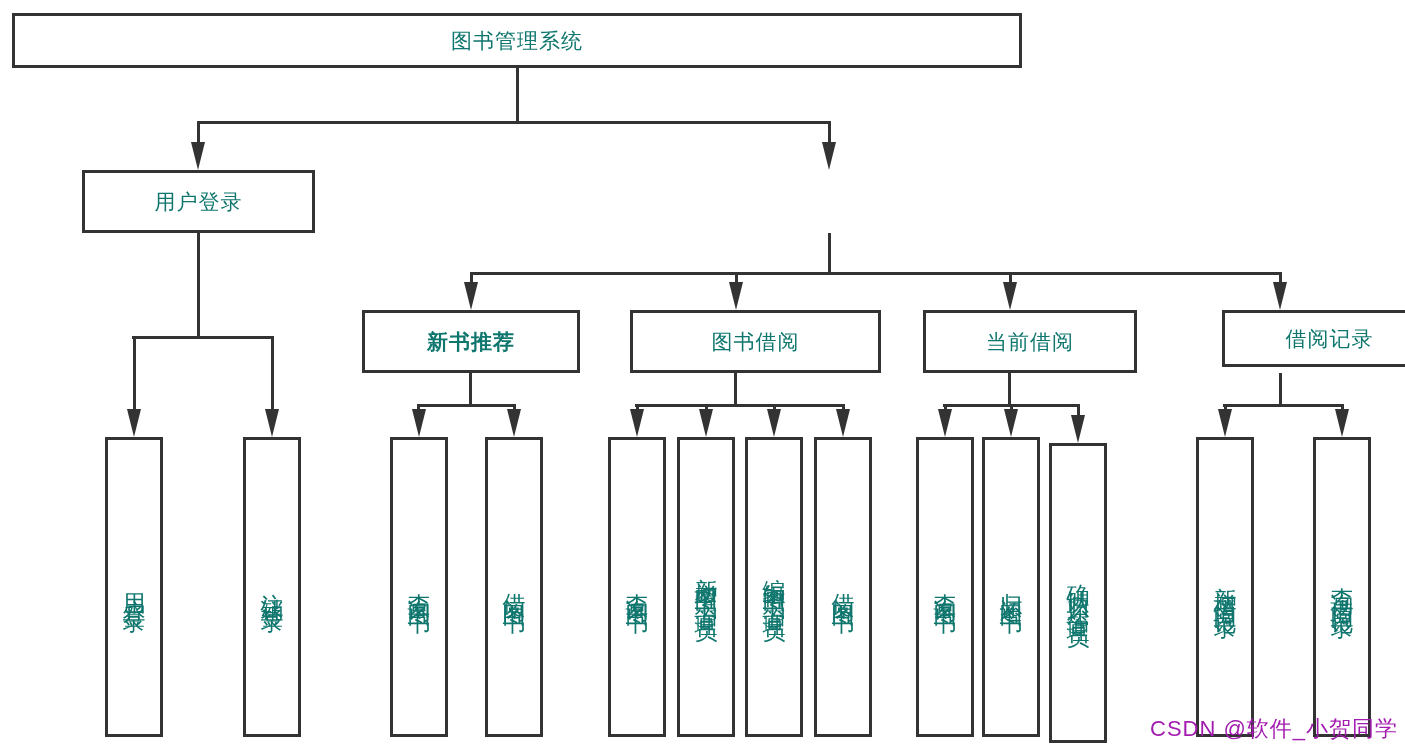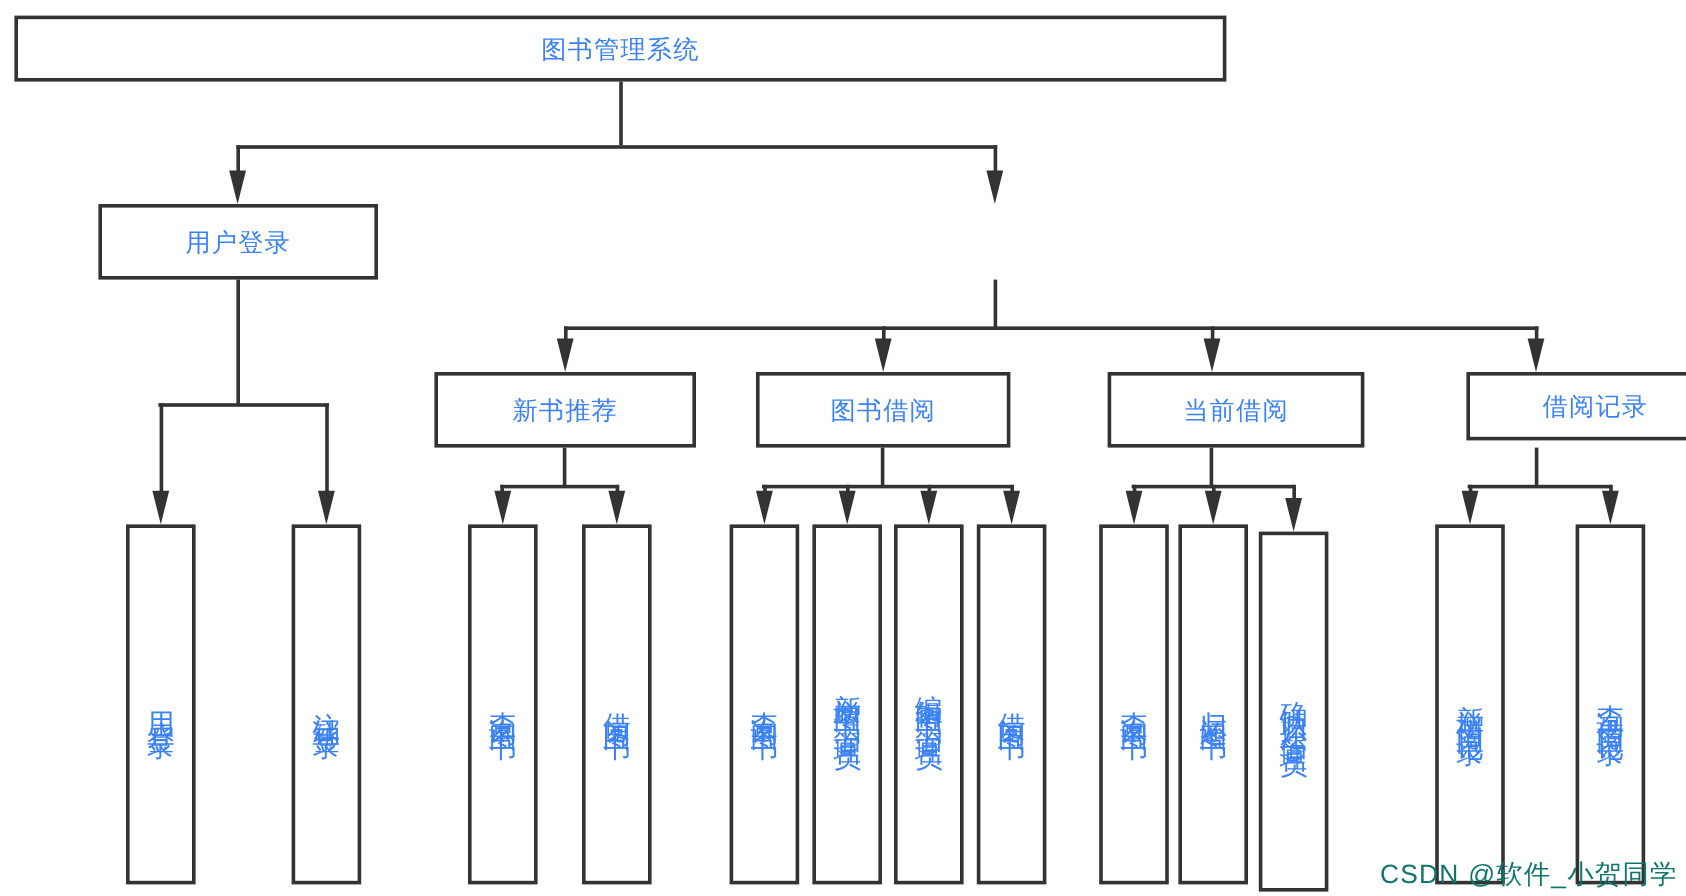--- a/index.html
+++ b/index.html
@@ -3,36 +3,36 @@
 <meta charset="utf-8">
 <style>
   html,body{margin:0;padding:0;background:#fff;}
   #canvas{
     position:relative;width:1405px;height:747px;background:#ffffff;
     font-family:"Liberation Sans","DejaVu Sans",sans-serif;overflow:hidden;
   }
   .box{
     position:absolute;box-sizing:border-box;border:3px solid #333333;background:#ffffff;
     display:flex;align-items:center;justify-content:center;
-    color:#3b82f6;font-size:21px;font-weight:500;letter-spacing:1px;
+    color:#0f766e;font-size:21px;font-weight:500;letter-spacing:1px;
   }
   .vbox{
     writing-mode:vertical-rl;text-orientation:mixed;
     font-size:23px;letter-spacing:6px;line-height:1;font-weight:500;
   }
   .v{position:absolute;width:3px;background:#333333;}
   .h{position:absolute;height:3px;background:#333333;}
   .ar{
     position:absolute;width:0;height:0;
     border-left:7px solid transparent;border-right:7px solid transparent;
     border-top:28px solid #333333;
   }
   .wm{
     position:absolute;left:1150px;top:714px;width:255px;
-    color:#0f766e;font-size:22px;letter-spacing:1px;white-space:nowrap;
+    color:#a21caf;font-size:22px;letter-spacing:1px;white-space:nowrap;
   }
 </style>
 </head>
 <body>
 
 <div id="canvas">
 
   <div class="box" style="left:12px;top:13px;width:1010px;height:55px;">图书管理系统</div>
 
   <div class="v" style="left:516px;top:68px;height:53px;"></div>
@@ -55,22 +55,22 @@
   <div class="h" style="left:470px;top:272px;width:812px;"></div>
   <div class="v" style="left:470px;top:272px;height:13px;"></div>
   <div class="ar" style="left:464px;top:282px;"></div>
   <div class="v" style="left:735px;top:272px;height:13px;"></div>
   <div class="ar" style="left:729px;top:282px;"></div>
   <div class="v" style="left:1009px;top:272px;height:13px;"></div>
   <div class="ar" style="left:1003px;top:282px;"></div>
   <div class="v" style="left:1279px;top:272px;height:13px;"></div>
   <div class="ar" style="left:1273px;top:282px;"></div>
 
-  <div class="box" style="left:362px;top:310px;width:218px;height:63px;">新书推荐</div>
-  <div class="box" style="left:630px;top:310px;width:212px;height:63px;">图书借阅</div>
+  <div class="box" style="left:362px;top:310px;width:218px;height:63px;font-weight:bold;">新书推荐</div>
+  <div class="box" style="left:630px;top:310px;width:251px;height:63px;">图书借阅</div>
   <div class="box" style="left:923px;top:310px;width:214px;height:63px;">当前借阅</div>
   <div class="box" style="left:1222px;top:310px;width:215px;height:57px;">借阅记录</div>
 
   <div class="v" style="left:469px;top:373px;height:33px;"></div>
   <div class="h" style="left:417px;top:404px;width:99px;"></div>
   <div class="v" style="left:417px;top:404px;height:8px;"></div>
   <div class="ar" style="left:412px;top:409px;"></div>
   <div class="v" style="left:513px;top:404px;height:8px;"></div>
   <div class="ar" style="left:507px;top:409px;"></div>
 

